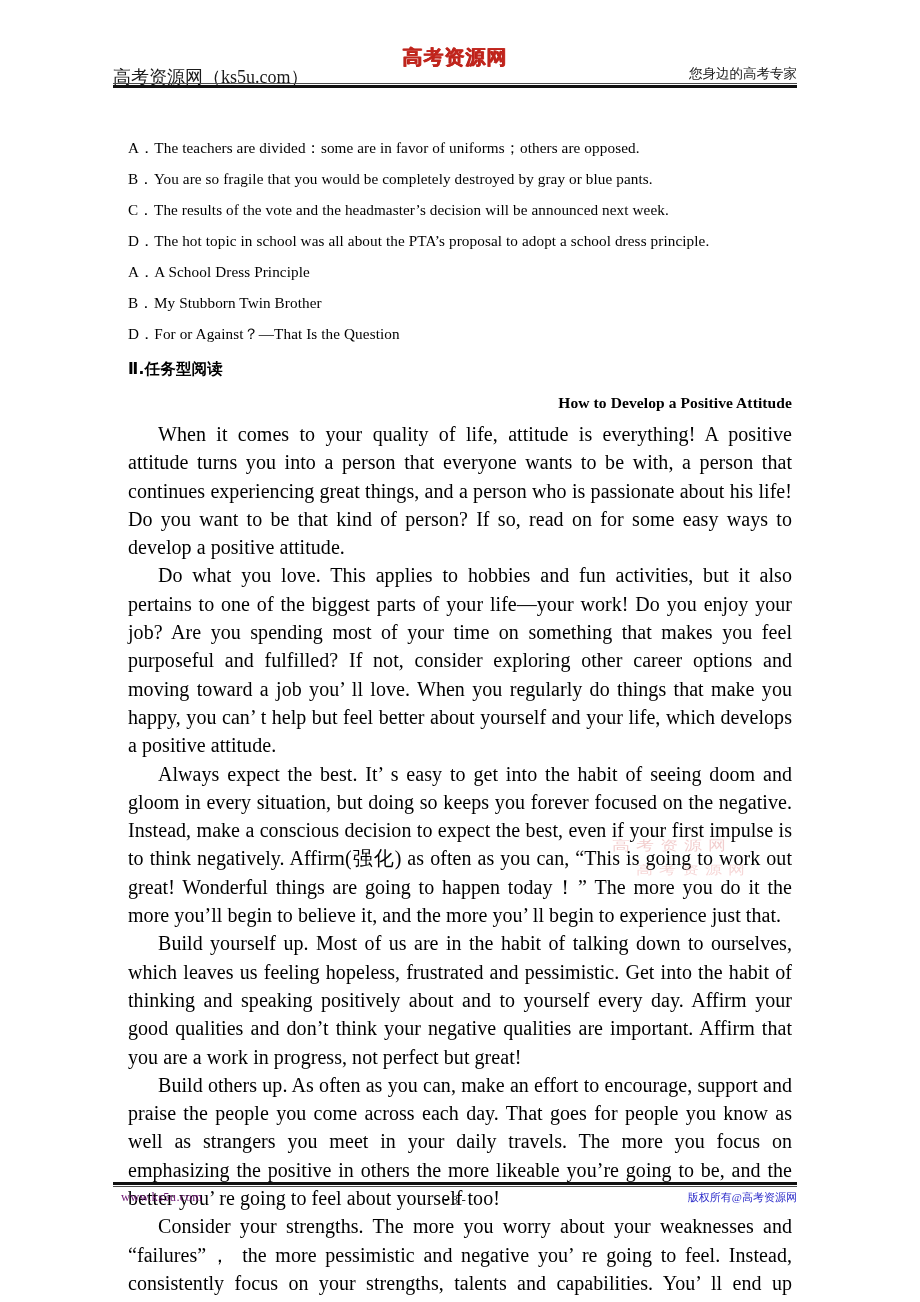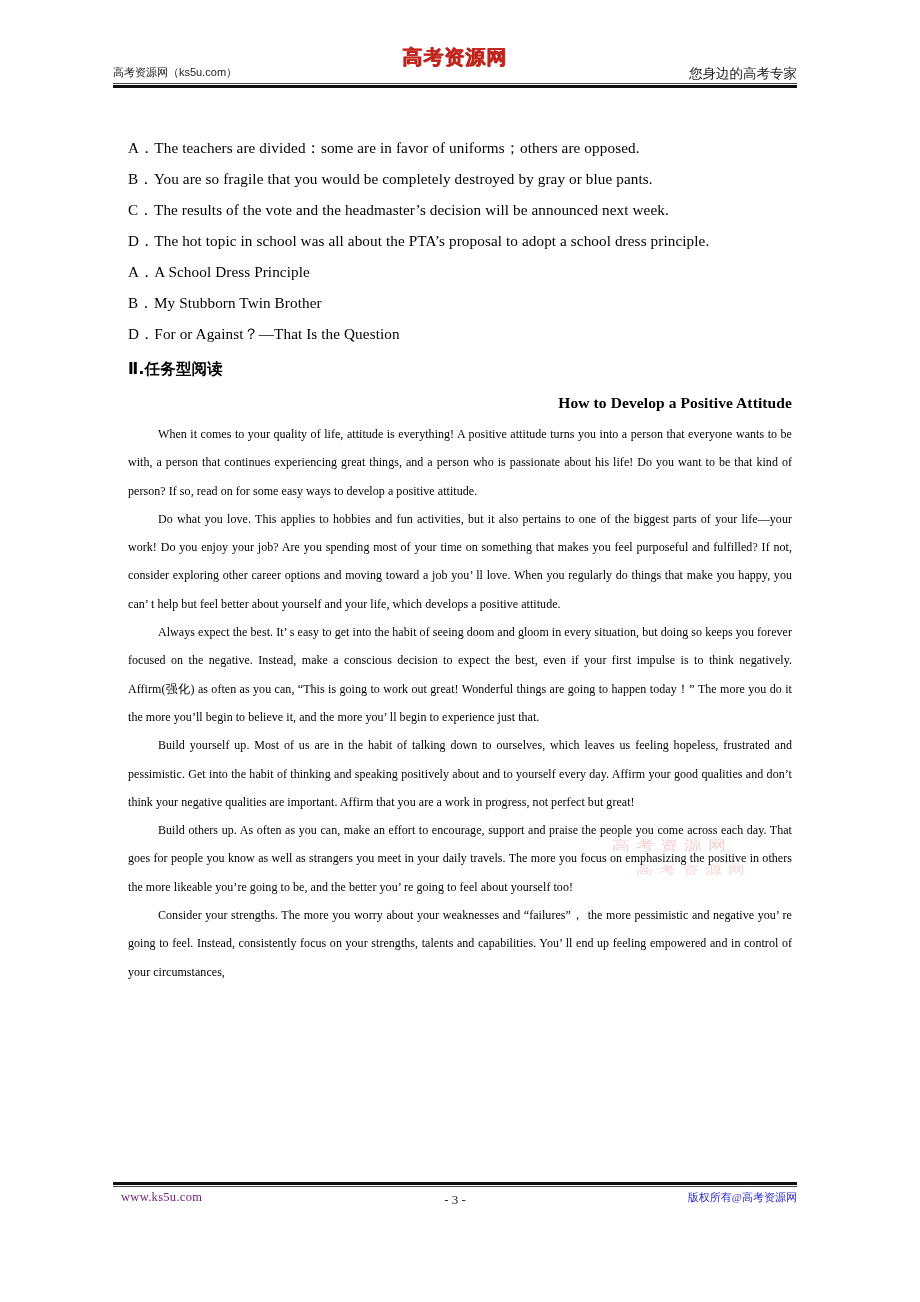--- a/index.html
+++ b/index.html
@@ -41,22 +41,22 @@
     font-weight: bold;
     letter-spacing: 1px;
     color: #c0241c;
     white-space: nowrap;
     text-shadow: 0.5px 0 0 #d2443a, -0.4px 0.3px 0 #a81d17;
   }
   .header-left {
     position: absolute;
     left: 0;
     top: 17px;
-    font-family: Liberation Sans, sans-serif;
-    font-size: 11px;
+    font-family: Liberation Serif, serif;
+    font-size: 18px;
     color: #1a1a1a;
     white-space: nowrap;
   }
   .header-right {
     position: absolute;
     right: 0;
     top: 17px;
     font-family: Liberation Sans, sans-serif;
     font-size: 13.5px;
     color: #1a1a1a;
@@ -128,21 +128,21 @@
     text-align: right;
     font-size: 15.5px;
     font-weight: bold;
     line-height: 30px;
     margin: 4px 0 2px 0;
     padding: 0;
     letter-spacing: 0.1px;
   }
 
   .para {
-    font-size: 12px;
+    font-size: 20px;
     line-height: 28.3px;
     margin: 0 0 0 0;
     padding: 0;
     text-align: justify;
     text-justify: inter-word;
     text-indent: 30px;
     letter-spacing: 0.05px;
   }
   .para + .para { margin-top: 0px; }
 

